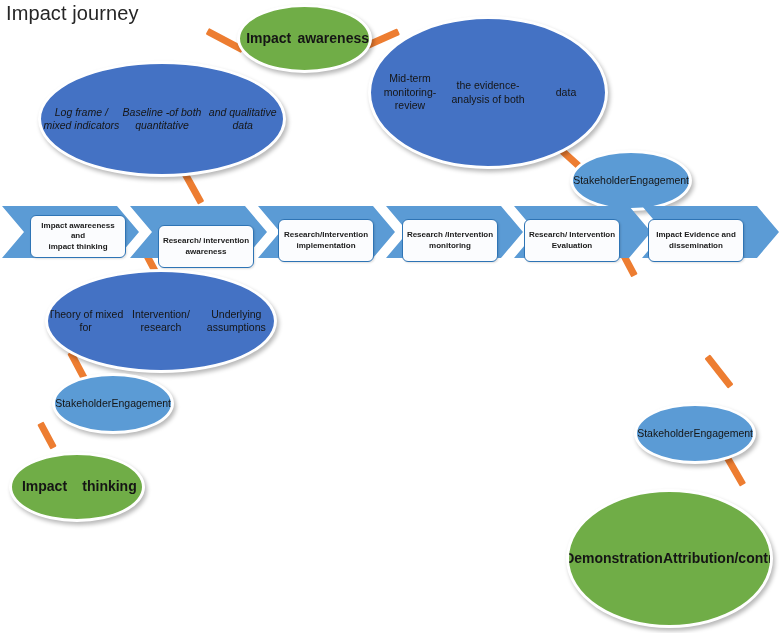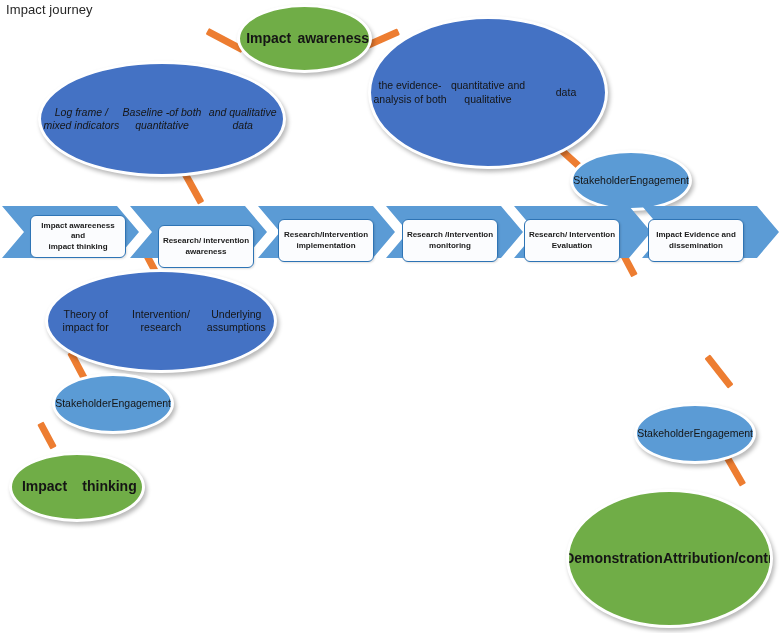--- a/index.html
+++ b/index.html
@@ -16,21 +16,21 @@
     height: 633px;
     background: #ffffff;
     overflow: hidden;
   }
 
   
   #diagram-title {
     position: absolute;
     left: 6px;
     top: 2px;
-    font-size: 13px;
+    font-size: 20px;
     color: #262626;
     letter-spacing: 0.1px;
     white-space: nowrap;
   }
 
   
   .ellipse {
     position: absolute;
     border-radius: 50%;
     display: flex;
@@ -134,33 +134,33 @@
   </div>
 
   <div class="ellipse e-blue" style="left:38px; top:61px; width:248px; height:116px; font-size:10.5px;font-style:italic;">
     <span class="line">Log frame / mixed indicators</span>
     <span class="gap"></span>
     <span class="line">Baseline -of both quantitative</span>
     <span class="line">and qualitative data</span>
   </div>
 
   <div class="ellipse e-blue" style="left:368px; top:16px; width:240px; height:153px; font-size:10.5px;">
+    <span class="line">Mid-term monitoring- review</span>
     <span class="line">the evidence-analysis of both</span>
-    <span class="line">quantitative and qualitative</span>
     <span class="line">data</span>
     <span class="gap"></span>
   </div>
 
   <div class="ellipse e-ltblue" style="left:570px; top:150px; width:122px; height:61px; font-size:10.5px;">
     <span class="line">Stakeholder</span>
     <span class="line">Engagement</span>
   </div>
 
   <div class="ellipse e-blue" style="left:45px; top:269px; width:232px; height:104px; font-size:10.5px;">
-    <span class="line">Theory of impact for</span>
+    <span class="line">Theory of mixed for</span>
     <span class="line">Intervention/ research</span>
     <span class="gap"></span>
     <span class="line">Underlying assumptions</span>
   </div>
 
   <div class="ellipse e-ltblue" style="left:52px; top:373px; width:122px; height:61px; font-size:10.5px;">
     <span class="line">Stakeholder</span>
     <span class="line">Engagement</span>
   </div>
 

